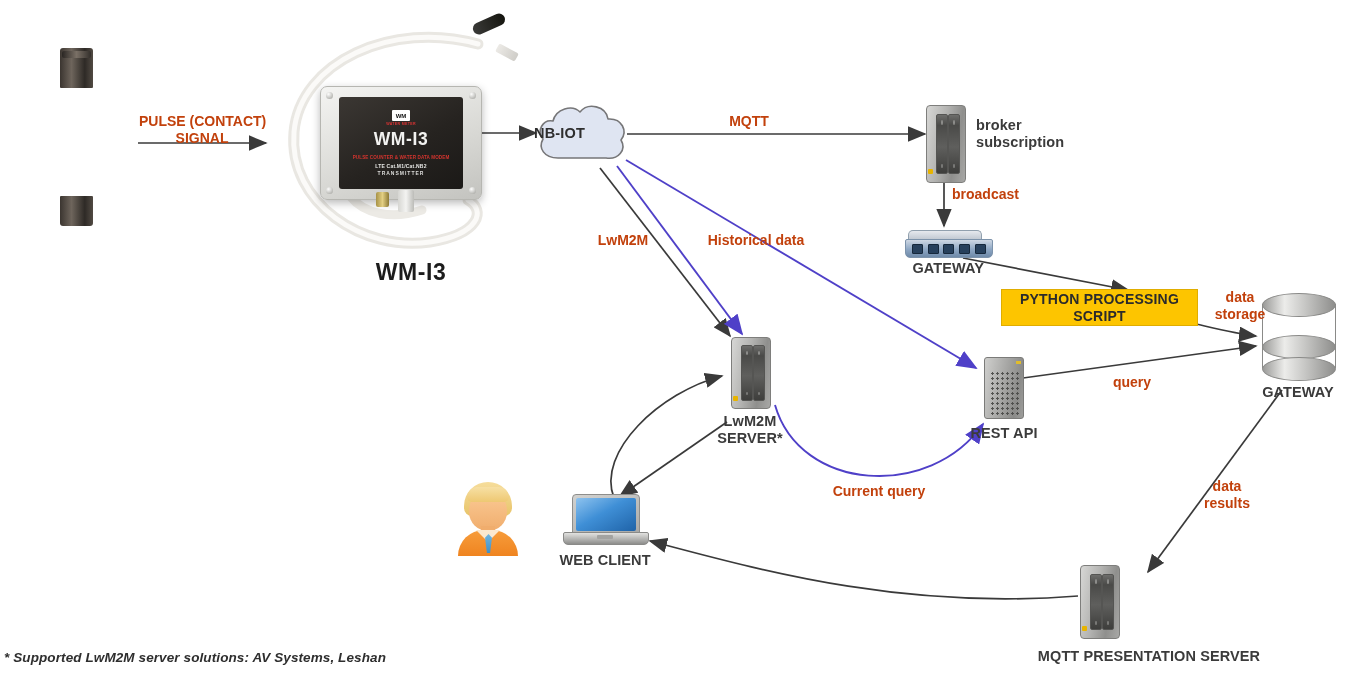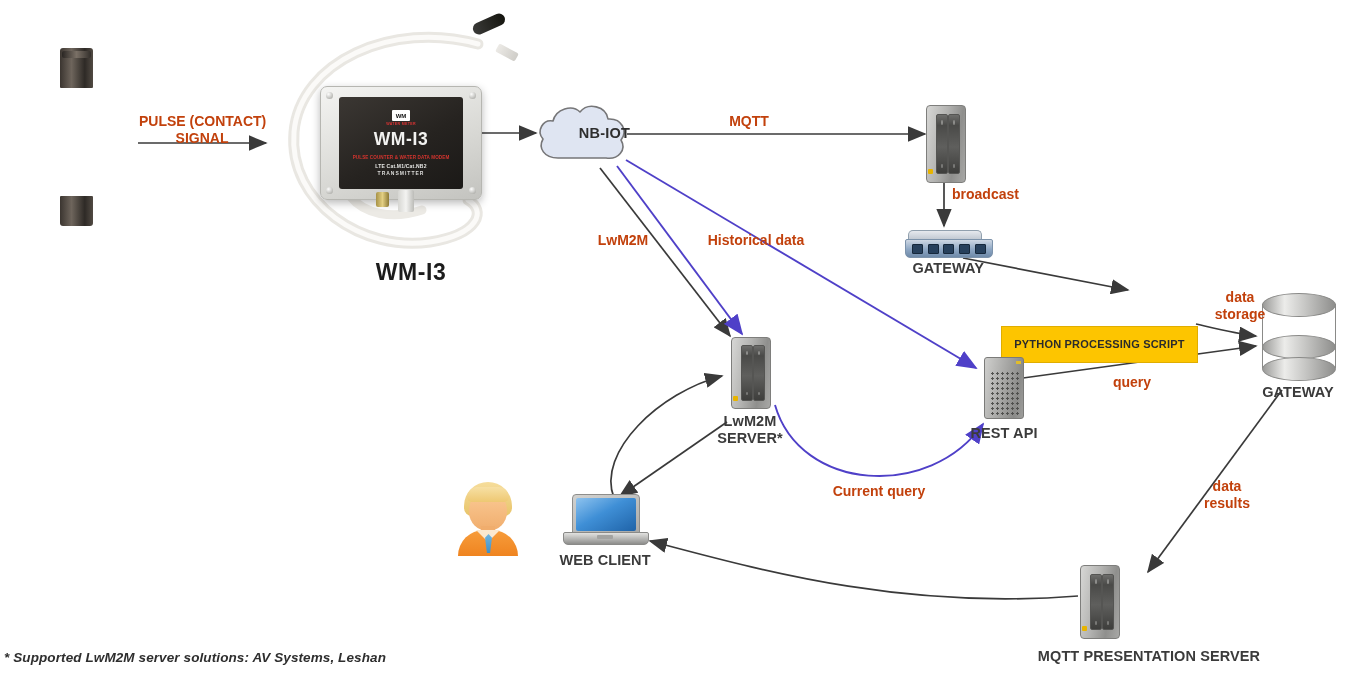--- a/index.html
+++ b/index.html
@@ -65,21 +65,21 @@
   .wmi3 .probe{position:absolute;left:200px;top:4px;width:34px;height:12px;
        background:linear-gradient(90deg,#3a3a38,#15150f);border-radius:6px;transform:rotate(-24deg);}
   .wmi3 .term{position:absolute;left:224px;top:34px;width:22px;height:9px;
        background:linear-gradient(90deg,#eceae6,#cfcdc8);border-radius:2px;transform:rotate(28deg);}
   .wmi3-name{position:absolute;left:331px;top:259px;width:160px;text-align:center;
        font-size:23px;font-weight:800;color:#1c1c1c;letter-spacing:.6px;}
 
   
   .cloud{position:absolute;left:534px;top:100px;width:96px;height:70px;}
   .cloud svg{display:block;}
-  .cloud .ctext{position:absolute;left:0;top:25px;width:96px;text-align:right;
+  .cloud .ctext{position:absolute;left:0;top:25px;width:96px;text-align:left;
        font-size:14.5px;font-weight:700;color:#2e2e2e;letter-spacing:.2px;}
 
   
   .nas{position:absolute;}
   .nas .body{position:absolute;left:0;top:0;width:100%;height:100%;border-radius:4px;
        background:linear-gradient(100deg,#d7d7d5,#b4b4b2 40%,#8f8f8d 72%,#a8a8a6);
        border:1px solid #7e7e7c;}
   .nas .bay{position:absolute;top:12%;height:76%;width:27%;border-radius:2px;
        background:linear-gradient(180deg,#6d6d6b,#4a4a48 18%,#5f5f5d 55%,#3e3e3c);
        border:1px solid #555553;}
@@ -116,21 +116,21 @@
        border:1px solid #8a8a88;}
   .db .tube{position:absolute;left:0;width:72px;
        background:linear-gradient(90deg,#98989
 6,#e9e9e7 30%,#c4c4c2 58%,#8c8c8a);
        border-left:1px solid #8a8a88;border-right:1px solid #8a8a88;}
 
   
   .pybox{position:absolute;left:1001px;top:289px;width:195px;height:35px;
        background:#fdc500;border:1px solid #e0ad00;
        display:flex;align-items:center;justify-content:center;text-align:center;
-       font-size:11px;font-weight:700;color:#2b2b2b;line-height:1.15;letter-spacing:.2px;margin-top:37px;}
+       font-size:14px;font-weight:700;color:#2b2b2b;line-height:1.15;letter-spacing:.2px;}
 
   
   .laptop{position:absolute;left:563px;top:494px;width:84px;height:54px;}
   .laptop .lid{position:absolute;left:9px;top:0;width:66px;height:39px;border-radius:4px 4px 0 0;
        background:linear-gradient(160deg,#d2d2d0,#a8a8a6);border:1px solid #8e8e8c;}
   .laptop .scr{position:absolute;left:3px;top:3px;right:3px;bottom:3px;border-radius:2px;
        background:linear-gradient(150deg,#8ec3ef,#3f8fd6 45%,#1f63a8);}
   .laptop .base{position:absolute;left:0;top:38px;width:84px;height:11px;border-radius:2px 2px 5px 5px;
        background:linear-gradient(180deg,#e2e2e0,#b0b0ae 60%,#8d8d8b);border:1px solid #8a8a88;}
   .laptop .pad{position:absolute;left:50%;top:41px;width:16px;height:4px;margin-left:-8px;
@@ -244,20 +244,22 @@
     </svg>
     <div class="ctext">NB-IOT</div>
   </div>
 
   <div class="nas" style="left:926px;top:105px;width:38px;height:76px;">
     <div class="body"></div>
     <div class="bay" style="left:26%;"></div>
     <div class="bay" style="left:58%;"></div>
     <div class="led"></div>
   </div>
+  <div class="lbl" style="left:976px;top:117px;width:110px;text-align:left;">broker
+subscription</div>
   <div class="edge-lbl" style="left:709px;top:113px;width:80px;">MQTT</div>
   <div class="edge-lbl" style="left:952px;top:186px;width:110px;text-align:left;">broadcast</div>
 
   <div class="gw">
     <div class="top"></div>
     <div class="front">
       <div class="port"></div>
       <div class="port"></div>
       <div class="port"></div>
       <div class="port"></div>

